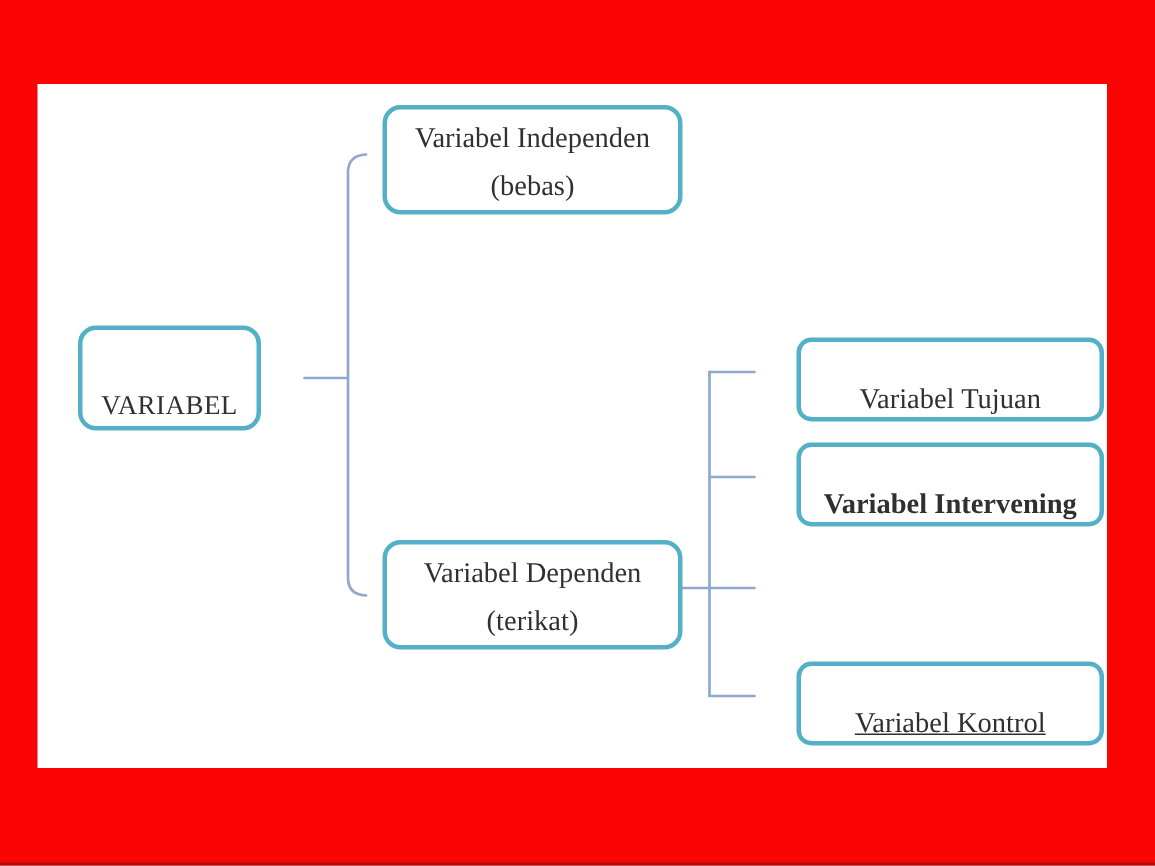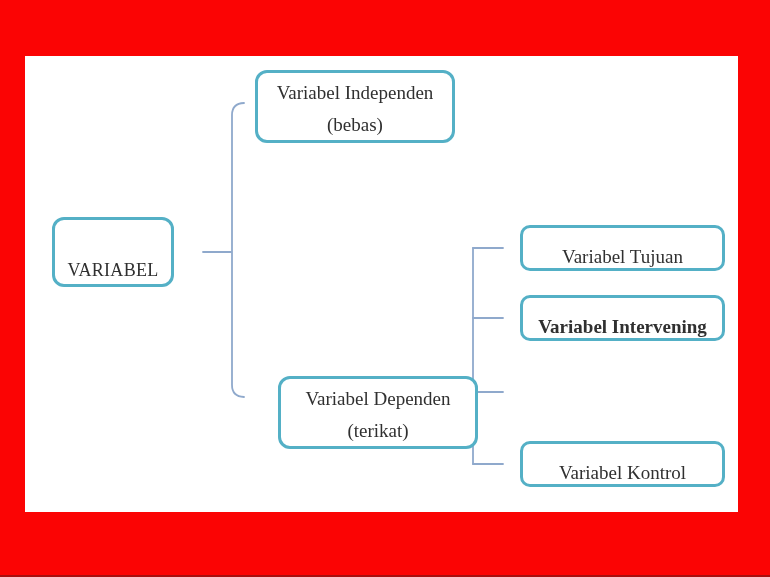--- a/index.html
+++ b/index.html
@@ -46,29 +46,29 @@
   .node span { display: block; }
   .node-root {
     left: 27px; top: 161px; width: 122px; height: 70px;
     font-size: 18px; line-height: 1.5; letter-spacing: 0.3px;
   }
   .node-branch {
     width: 200px; height: 73px; left: 230px;
     font-size: 19px; line-height: 1.65;
   }
   .node-independen { top: 14px; }
-  .node-dependen  { top: 320px; margin-left: 23px; }
+  .node-dependen  { top: 304px; }
   .node-leaf {
-    left: 495px; width: 205px; height: 46px;
+    left: 506px; width: 205px; height: 56px;
     font-size: 19px; border-radius: 10px;
   }
   .node-tujuan      { top: 169px; }
   .node-intervening { top: 239px; font-weight: bold; }
   .node-moderator   { top: 312px; }
-  .node-kontrol     { top: 385px; }
+  .node-kontrol     { top: 385px; text-decoration: underline; }
   .bottom-edge {
     position: absolute;
     left: 0; bottom: 0;
     width: 100%; height: 2px;
     background: var(--bottom-edge, #a80f0f);
   }
 </style>
 </head>
 <body>
 

